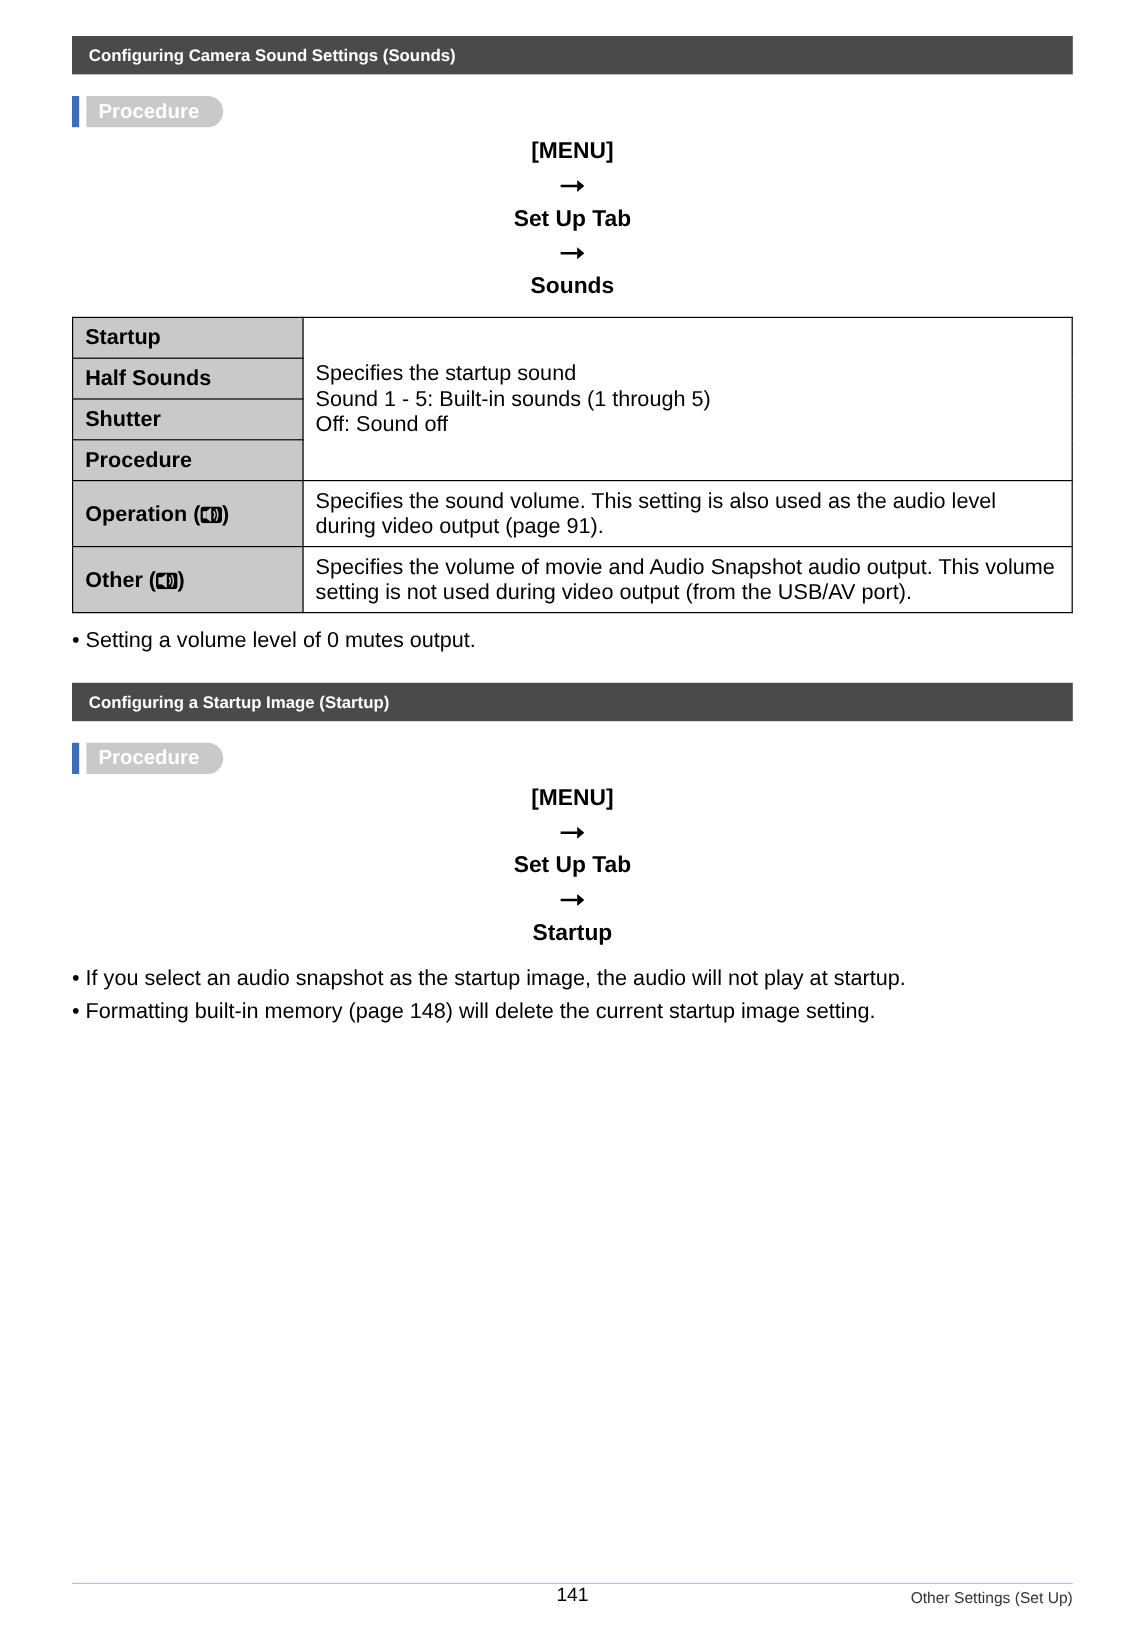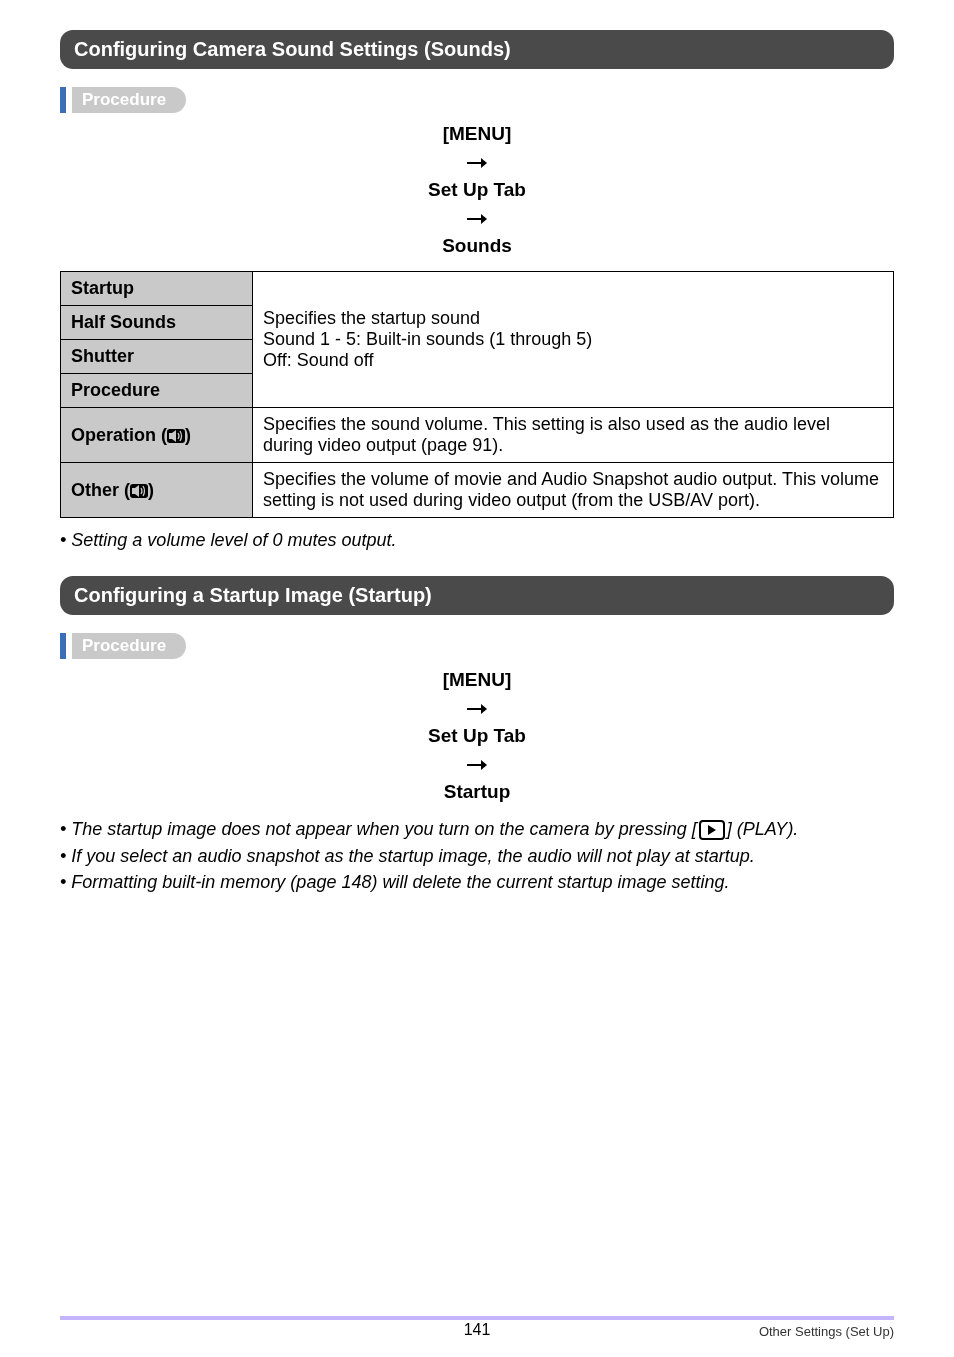--- a/index.html
+++ b/index.html
@@ -12,26 +12,25 @@
   }
   .page {
     width: 954px;
     min-height: 1357px;
     padding: 30px 60px 20px 60px;
     position: relative;
   }
   .section-header {
     background: #4a4a4a;
     color: #ffffff;
-    font-size: 20px;
+    font-size: 14px;
     font-weight: bold;
     padding: 8px 14px;
     margin-top: 0;
     margin-bottom: 18px;
-    border-radius: 13px;
   }
   .proc-row {
     display: flex;
     align-items: center;
     margin-bottom: 10px;
   }
   .blue-bar {
     width: 6px;
     height: 26px;
     background: #3a6fb7;
@@ -105,36 +104,35 @@
     margin: 10px 0 24px 0;
     padding: 0;
     list-style: none;
   }
   .bullet-list li {
     font-size: 18px;
     line-height: 1.35;
     padding-left: 16px;
     text-indent: -16px;
     margin-bottom: 2px;
-    font-style: italic;
   }
   .bullet-list li::before {
     content: "• ";
   }
   .body-text {
     font-size: 18px;
     line-height: 1.35;
     margin: 6px 0;
   }
   .footer {
     position: absolute;
     bottom: 18px;
     left: 60px;
     right: 60px;
-    border-top: 4px solid #c4b5fd;
+    border-top: 1px solid #c4b5fd;
     display: flex;
     justify-content: space-between;
     align-items: flex-end;
     padding-top: 4px;
     font-size: 13px;
     color: #333;
   }
   .footer .pagenum {
     position: absolute;
     left: 50%;
@@ -254,25 +252,20 @@
       <svg width="20" height="12" viewBox="0 0 20 12">
           <line x1="0" y1="6" x2="14" y2="6" stroke="#000" stroke-width="2"></line>
           <polygon points="14,1 20,6 14,11" fill="#000"></polygon>
         </svg>
     </span>
     <span>Startup</span>
   </div>
 
 
   <ul class="bullet-list" style="margin-top:0;">
-    <li>
-      <span>The startup image does not appear when you turn on the camera by pressing [</span><span class="icon-box">
-          <span class="play-tri"></span>
-        </span><span>] (PLAY).</span>
-    </li>
     <li>If you select an audio snapshot as the startup image, the audio will not play at startup.</li>
     <li>Formatting built-in memory (page 148) will delete the current startup image setting.</li>
   </ul>
 
   <div class="footer">
     <span></span>
     <span class="pagenum">141</span>
     <span>Other Settings (Set Up)</span>
   </div>
 

